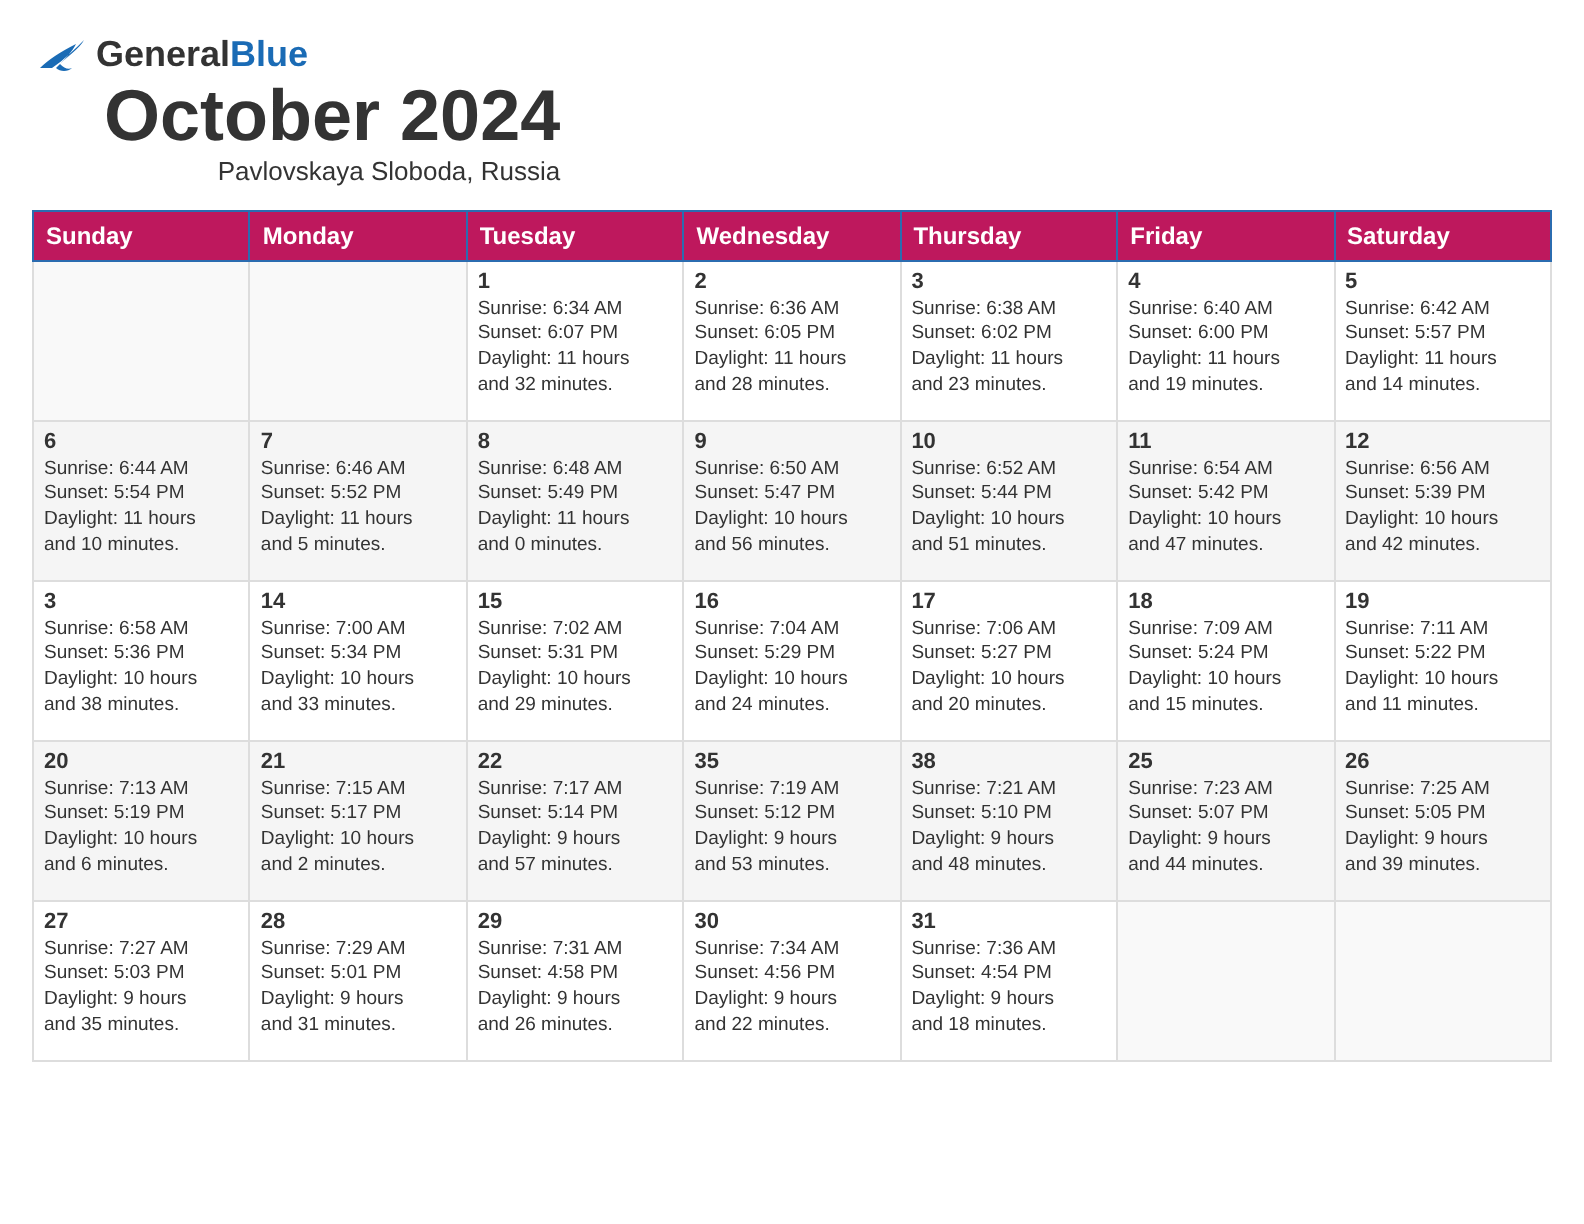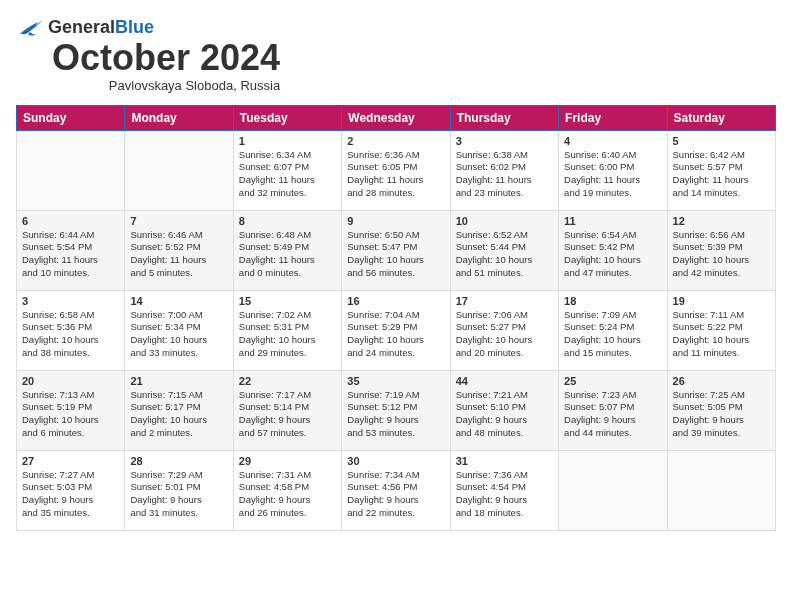--- a/index.html
+++ b/index.html
@@ -220,21 +220,21 @@
         </td>
         <td>
           <span class="day-num">22</span>
           <div class="day-info">Sunrise: 7:17 AM<br>Sunset: 5:14 PM<br>Daylight: 9 hours<br>and 57 minutes.</div>
         </td>
         <td>
           <span class="day-num">35</span>
           <div class="day-info">Sunrise: 7:19 AM<br>Sunset: 5:12 PM<br>Daylight: 9 hours<br>and 53 minutes.</div>
         </td>
         <td>
-          <span class="day-num">44</span>
+          <span class="day-num">38</span>
           <div class="day-info">Sunrise: 7:21 AM<br>Sunset: 5:10 PM<br>Daylight: 9 hours<br>and 48 minutes.</div>
         </td>
         <td>
           <span class="day-num">25</span>
           <div class="day-info">Sunrise: 7:23 AM<br>Sunset: 5:07 PM<br>Daylight: 9 hours<br>and 44 minutes.</div>
         </td>
         <td>
           <span class="day-num">26</span>
           <div class="day-info">Sunrise: 7:25 AM<br>Sunset: 5:05 PM<br>Daylight: 9 hours<br>and 39 minutes.</div>
         </td>

